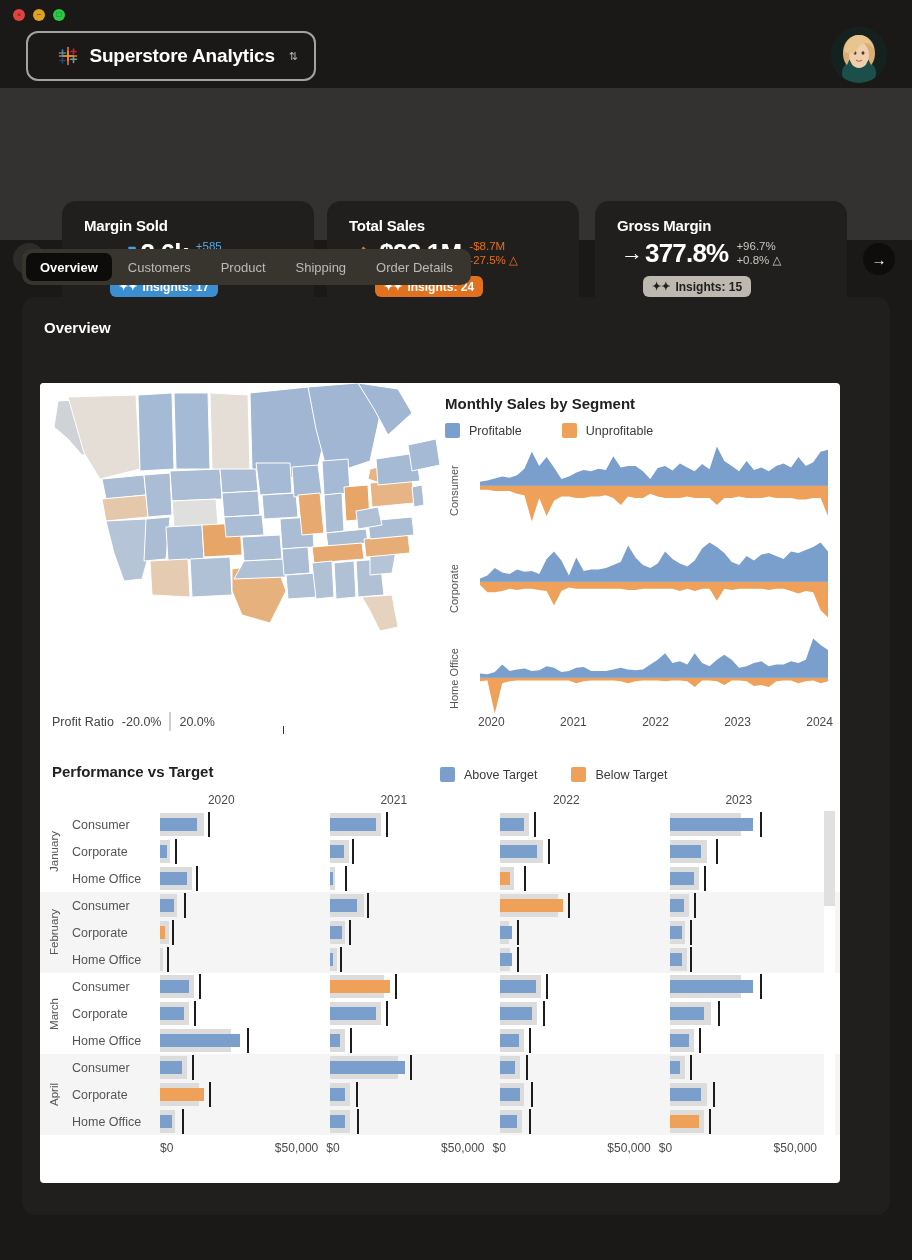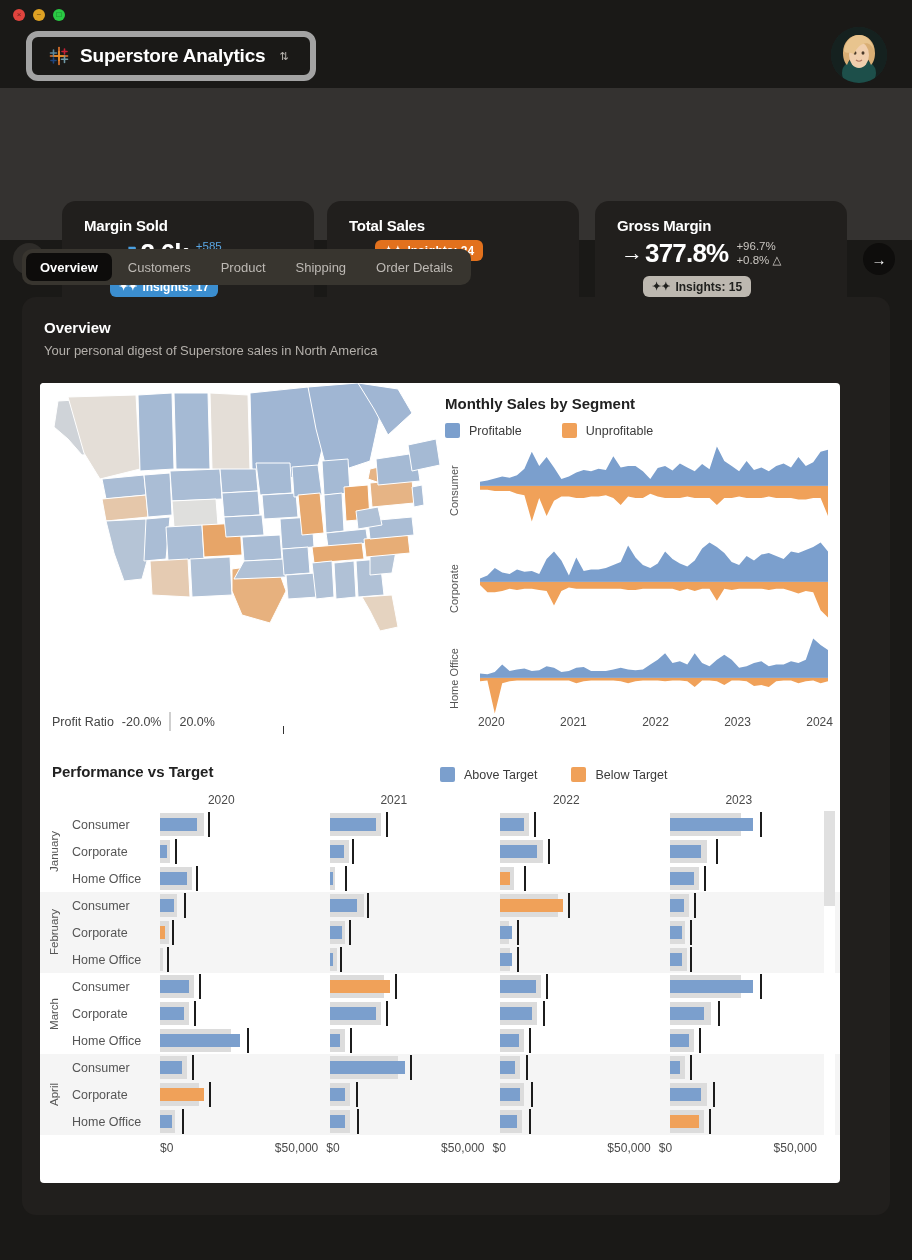--- a/index.html
+++ b/index.html
@@ -22,23 +22,24 @@
     position:absolute; left:0; top:0; width:12px; height:12px;
     font-size:8px; line-height:12px; text-align:center; color: rgba(0,0,0,.55);
     font-family: "Liberation Sans", sans-serif;
   }
   .dot.red { background: #e0443e; }
   .dot.yellow { background: #dea123; }
   .dot.green { background: #2aca44; }
 
   .appchip {
     position: absolute; left: 26px; top: 31px; width: 290px; height: 50px;
-    border: 6px solid #a3a3a3; border-radius: 12px;
+    border: 2px solid #a3a3a3; border-radius: 12px;
     display: flex; align-items: center; gap: 10px; padding: 0 16px;
     background: transparent;
+    justify-content: flex-end;
   }
   .logo { width: 22px; height: 22px; position: relative; flex: none; }
   .appname {
     font-size: 19px; font-weight: bold; color: #ffffff; letter-spacing: -.2px;
     white-space: nowrap;
   }
   .chevup { margin-left: 4px; color: #b9b5b0; font-size: 11px; line-height: 1; }
   .avatar {
     position: absolute; right: 25px; top: 27px; width: 56px; height: 56px;
     border-radius: 50%; overflow: hidden; background: #1d2b2a;
@@ -233,20 +234,28 @@
         </span>
       </div>
       <div class="kpi-badge" style="background:#3b8ed0;color:#ffffff">
         <span class="spark">✦✦</span>
         <span>Insights: 17</span>
       </div>
     </div>
 
     <div class="kpicard" id="kpi1">
       <div class="kpi-title">Total Sales</div>
+      <div class="kpi-row">
+        <span class="kpi-arrow" style="color:#e2711d">↘</span>
+        <span class="kpi-value">$23.1M</span>
+        <span class="kpi-deltas">
+          <span class="kpi-delta" style="color:#e2711d">-$8.7M</span>
+          <span class="kpi-delta" style="color:#e2711d">-27.5% △</span>
+        </span>
+      </div>
       <div class="kpi-badge" style="background:#e2711d;color:#ffffff">
         <span class="spark">✦✦</span>
         <span>Insights: 24</span>
       </div>
     </div>
 
     <div class="kpicard" id="kpi2">
       <div class="kpi-title">Gross Margin</div>
       <div class="kpi-row">
         <span class="kpi-arrow" style="color:#ffffff">→</span>
@@ -266,21 +275,20 @@
   <div class="tabsbar">
     <div class="tab active">Overview</div>
     <div class="tab">Customers</div>
     <div class="tab">Product</div>
     <div class="tab">Shipping</div>
     <div class="tab">Order Details</div>
   </div>
 
   <div class="panel">
     <div class="panel-title">Overview</div>
-    <div class="panel-sub">Your personal digest of Superstore sales in North America</div>
   </div>
 
   <div class="viz">
 
     <div class="mapblock">
       <svg id="map-svg" width="400" height="320" viewBox="0 0 400 320">
           <rect width="400" height="320" fill="#ffffff"></rect>
           <polygon points="18,18 88,14 96,42 66,70 42,72 28,56 14,44" fill="#cfd3d8" stroke="#ffffff" stroke-width="1">
             <title>Alaska</title>
           </polygon>

